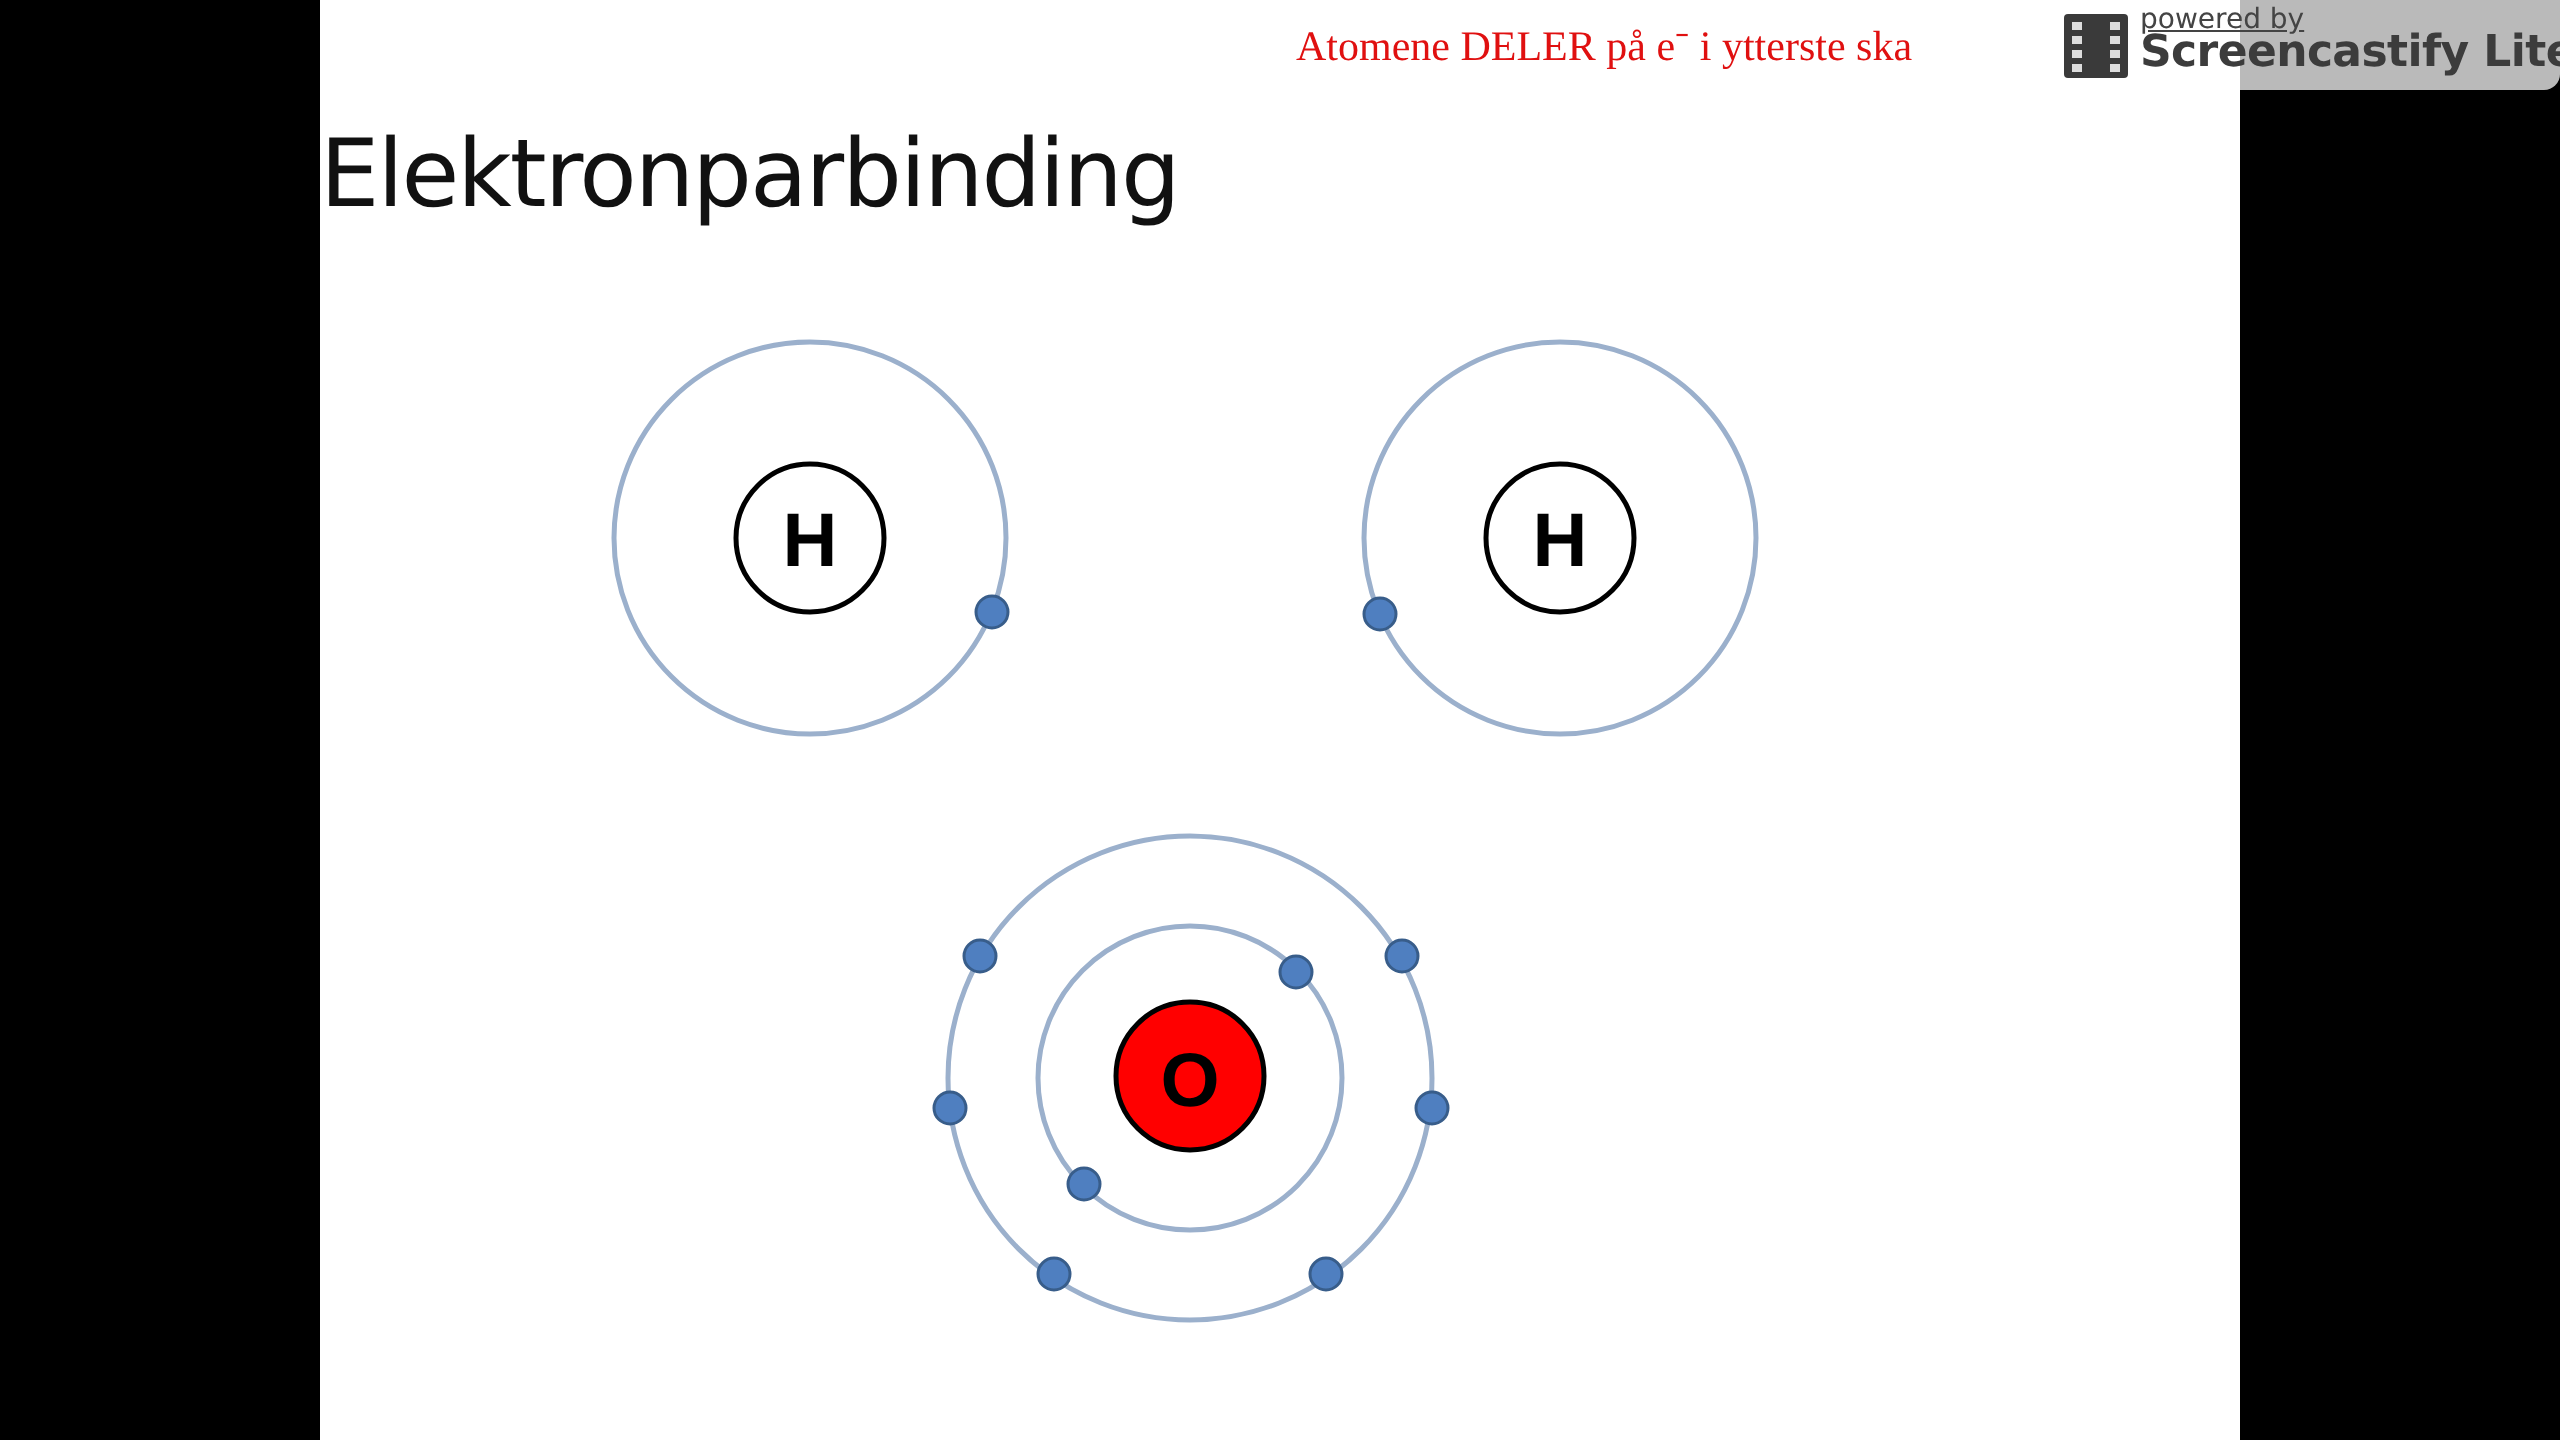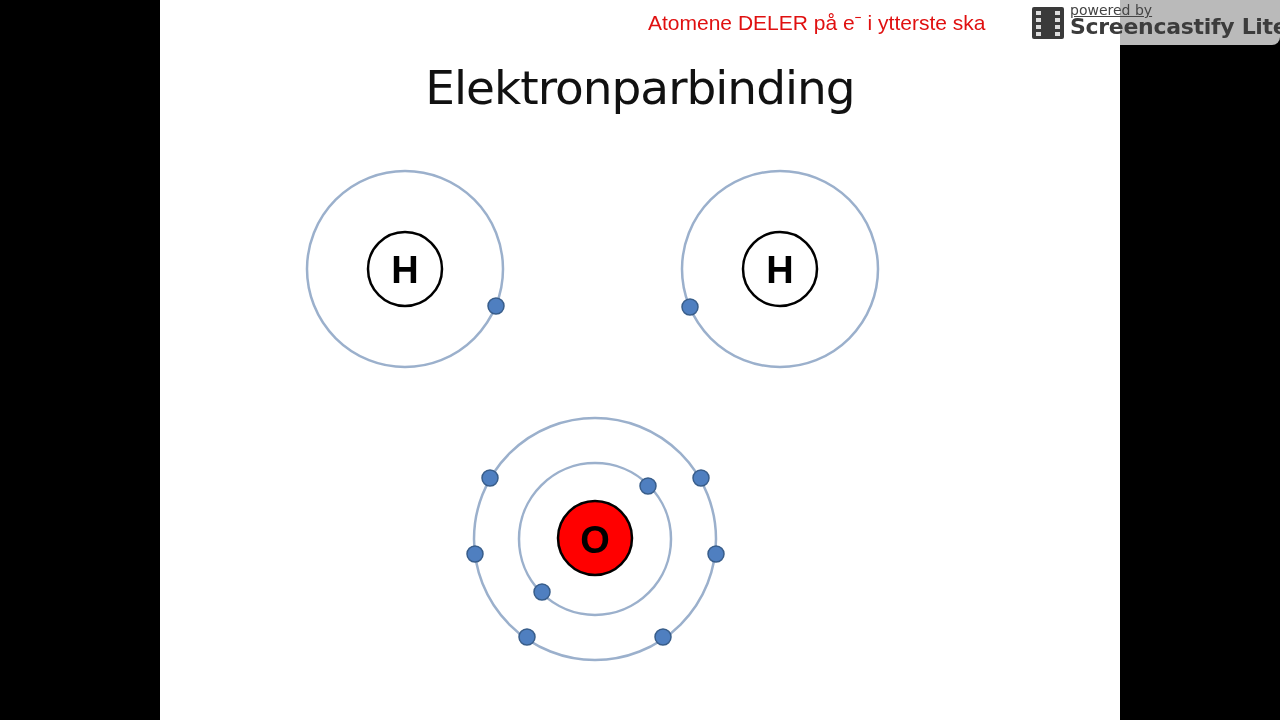--- a/index.html
+++ b/index.html
@@ -1,19 +1,19 @@
 <!DOCTYPE html>
 <html><head>
 <meta charset="utf-8">
 <style>
   html, body { margin:0; padding:0; }
   body { width:1280px; height:720px; background:#000; position:relative; overflow:hidden; font-family:"Liberation Sans", sans-serif; }
   .slide { position:absolute; left:160px; top:0; width:960px; height:720px; background:#fff; }
-  .annotation { position:absolute; left:648px; top:8px; font-size:21px; color:#e01010; white-space:nowrap; font-family:Liberation Sans, sans-serif; }
-  .title { position:absolute; left:0; width:960px; top:60px; text-align:center; font-size:47px; color:#111; font-family:"DejaVu Sans", sans-serif; letter-spacing:-1px; }
+  .annotation { position:absolute; left:648px; top:8px; font-size:21px; color:#e01010; white-space:nowrap; font-family:Liberation Serif, serif; }
+  .title { position:absolute; left:0; width:960px; top:60px; font-size:47px; color:#111; font-family:"DejaVu Sans", sans-serif; letter-spacing:-1px; }
   svg.diagram { position:absolute; left:0; top:0; }
   .wm { position:absolute; left:1030px; top:0; width:250px; height:45px; }
   .wm-bg { position:absolute; left:90px; top:0; width:160px; height:45px; background:#c4c4c4; border-bottom-right-radius:8px; opacity:0.95; }
   .wm-icon { position:absolute; left:2px; top:7px; width:32px; height:32px; background:#3a3a3a; border-radius:2px; }
   .wm-icon .hole { position:absolute; width:5px; height:4px; background:#ddd; }
   .wm-powered { position:absolute; left:40px; top:2px; font-size:14px; color:#444; font-family:"DejaVu Sans", sans-serif;text-decoration:underline; }
   .wm-brand { position:absolute; left:40px; top:14px; font-size:22px; font-weight:bold; color:#3c3c3c; font-family:"DejaVu Sans", sans-serif; letter-spacing:-0.3px; white-space:nowrap; }
 </style>
 </head>
 <body>

